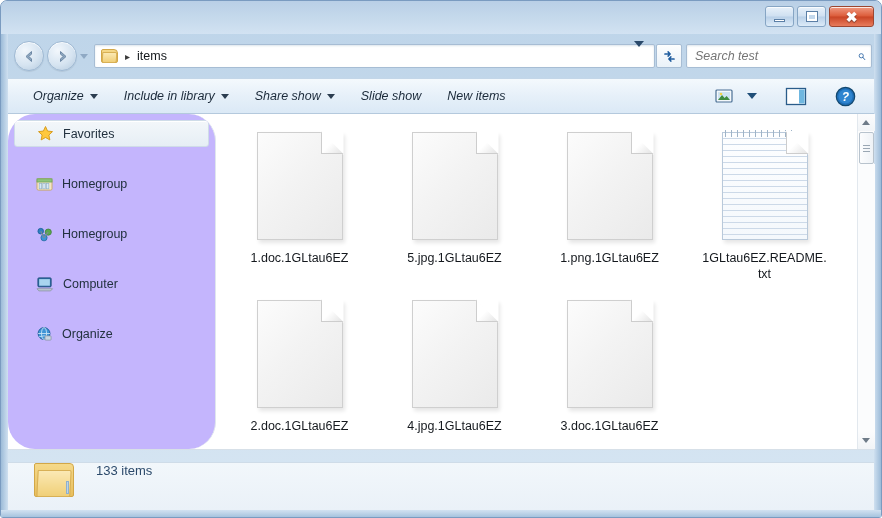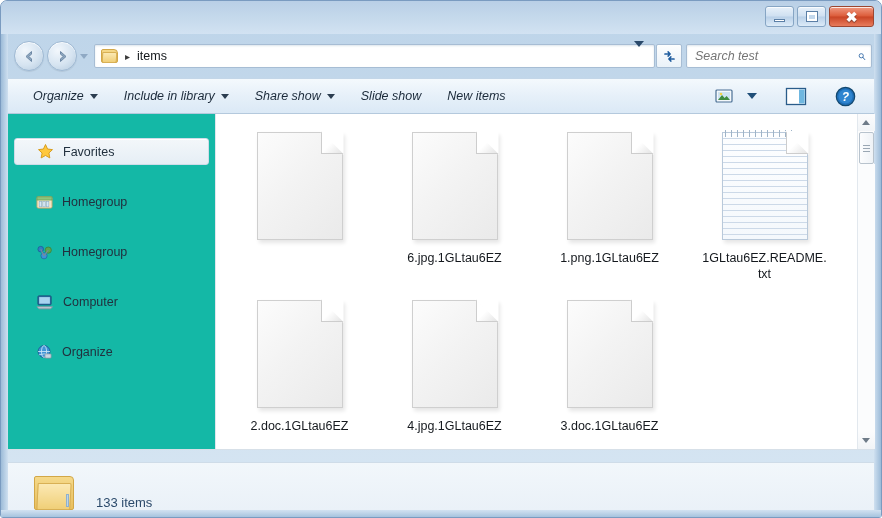--- a/index.html
+++ b/index.html
@@ -122,22 +122,22 @@
   .cmd-item .tri-down { border-top-color:#2b3d50; }
   .cmd-right { margin-left:auto; display:flex; align-items:center; gap:2px; padding-right:12px; }
   .cmd-icon-btn { padding: 4px 6px; display:flex; align-items:center; gap:5px; cursor:pointer; border-radius:3px;}
 
   
   .body {
     position:absolute; left:7px; right:7px; top:113px; bottom:67px;
     display:flex; background:#ffffff; border-bottom:1px solid #d7e0e8;
   }
   .sidebar {
-    width: 208px; background:#14b8a6; border-right:1px solid #dfe6ed;
-    padding-top: 24px; overflow:hidden;
+    width: 208px; background:#c4b5fd; border-right:1px solid #dfe6ed;
+    padding-top: 6px; overflow:hidden;border-radius:27px;
   }
   .side-item {
     display:flex; align-items:center; gap:9px;
     height: 27px; margin: 0 6px; padding-left: 22px;
     font-size: 12.5px; color:#22313f; cursor:pointer; border-radius:3px;
   }
   .side-item.selected {
     background: linear-gradient(to bottom,#f3f7fa,#e6eef5);
     border:1px solid #cfdce8;
     box-shadow: inset 0 1px 0 #fff;
@@ -219,21 +219,21 @@
     background: repeating-linear-gradient(to bottom,#9aa7b3 0px,#9aa7b3 1px,transparent 1px,transparent 3px); }
   .scroll-track { flex:1; background:#fbfcfd; width:17px; }
   .tri-up-s { width:0;height:0;border-left:4px solid transparent;border-right:4px solid transparent;border-bottom:5px solid #6e7b88;}
   .tri-down-s { width:0;height:0;border-left:4px solid transparent;border-right:4px solid transparent;border-top:5px solid #6e7b88;}
 
   
   .statusbar {
     position:absolute; left:7px; right:7px; bottom:7px; height:48px;
     background: linear-gradient(to bottom,#f2f7fb 0%,#eaf1f8 100%);
     border-top:1px solid #cfdce8;
-    display:flex; align-items:flex-end; padding-left: 26px; gap: 22px;
+    display:flex; align-items:flex-start; padding-left: 26px; gap: 22px;
   }
   .status-text { font-size: 13px; color:#2c4a6b; }
 
   
   .folder-glyph { position:relative; }
   .folder-glyph .back {
     position:absolute; left:0; top:0; width:100%; height:100%;
     background: linear-gradient(to bottom,#f5d98a,#e8be5d);
     border:1px solid #d2a747; border-radius:2px 4px 2px 2px;
   }
@@ -423,29 +423,30 @@
 
     <div class="content">
       <div class="grid">
 
         <div class="tile">
           <div class="doc-icon">
             <div class="page"></div>
               <div class="fold-cut"></div>
               <div class="fold"></div>
           </div>
+          <div class="tile-label">1.doc.1GLtau6EZ</div>
         </div>
 
         <div class="tile">
           <div class="doc-icon">
             <div class="page"></div>
               <div class="fold-cut"></div>
               <div class="fold"></div>
           </div>
-          <div class="tile-label">6.jpg.1GLtau6EZ</div>
+          <div class="tile-label">5.jpg.1GLtau6EZ</div>
         </div>
 
         <div class="tile">
           <div class="doc-icon">
             <div class="page"></div>
               <div class="fold-cut"></div>
               <div class="fold"></div>
           </div>
           <div class="tile-label">1.png.1GLtau6EZ</div>
         </div>

